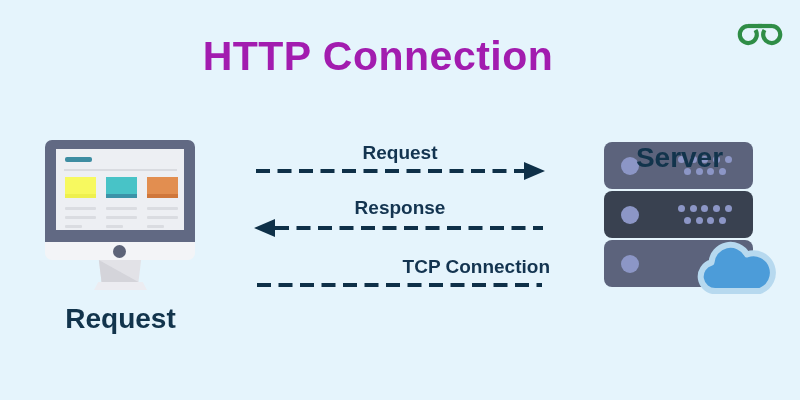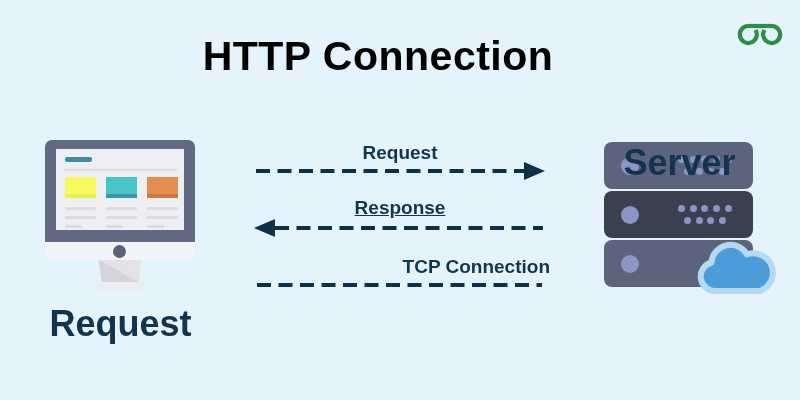--- a/index.html
+++ b/index.html
@@ -5,34 +5,34 @@
   html,body{margin:0;padding:0;}
   body{
     width:800px;height:400px;position:relative;overflow:hidden;
     background:#e5f4fc;
     font-family:"Liberation Sans", sans-serif;
   }
 
   
   .title{
     position:absolute;top:33px;left:0;width:756px;text-align:center;
-    font-size:41px;font-weight:bold;color:#000000;letter-spacing:.5px;
+    font-size:41px;font-weight:bold;color:#a21caf;letter-spacing:.5px;
   }
 
   
   .brand{position:absolute;top:19px;right:16px;width:48px;height:28px;}
   .brand svg{overflow:visible;display:block;}
 
   
   .flow-label{
     position:absolute;left:250px;width:300px;text-align:center;
     font-size:19px;font-weight:600;color:#133450;
   }
   .flow-label.request{top:142px;text-align:center;}
-  .flow-label.response{top:197px;text-decoration:underline;}
+  .flow-label.response{top:197px;}
   .flow-label.tcp{top:256px;text-align:right;}
   .flows-svg{position:absolute;left:248px;top:160px;width:304px;height:132px;overflow:visible;}
 
   
   .monitor-frame{
     position:absolute;left:45px;top:140px;width:150px;height:102px;
     background:#616983;border-radius:7px 7px 0 0;
   }
   .screen{position:absolute;left:11px;top:9px;width:128px;height:81px;background:#edeff3;}
   .logo-bar{position:absolute;left:9px;top:8px;width:27px;height:5px;background:#3e8da2;border-radius:2px;}
@@ -53,21 +53,21 @@
   .camera{position:absolute;left:68px;top:2.5px;width:13px;height:13px;border-radius:50%;background:#5c6378;}
   .neck{position:absolute;left:98px;top:260px;width:44px;height:22px;background:#e2e2e7;
         clip-path:polygon(2% 0,98% 0,92% 100%,8% 100%);}
   .neck-shade{position:absolute;left:98px;top:260px;width:44px;height:22px;background:#d4d4da;
         clip-path:polygon(2% 0,92% 100%,8% 100%);}
   .base{position:absolute;left:94px;top:282px;width:53px;height:8px;background:#ececf1;
         clip-path:polygon(8% 0,92% 0,100% 100%,0 100%);}
 
   .end-label{
     position:absolute;top:303px;text-align:center;
-    font-size:36px;font-weight:600;color:#12344c;
+    font-size:28px;font-weight:600;color:#12344c;
   }
   .end-label.client{left:33px;width:175px;}
   .end-label.server{left:592px;width:175px;}
 
   
   .server{position:absolute;left:604px;top:142px;width:149px;}
   .unit{height:47px;border-radius:8px;position:relative;margin-bottom:2px;background:#5c637c;}
   .unit.dark{background:#394150;}
   .unit-circle{position:absolute;left:17px;top:14.5px;width:18px;height:18px;border-radius:50%;background:#8c96c6;}
   .dots{position:absolute;left:74px;top:14px;}

